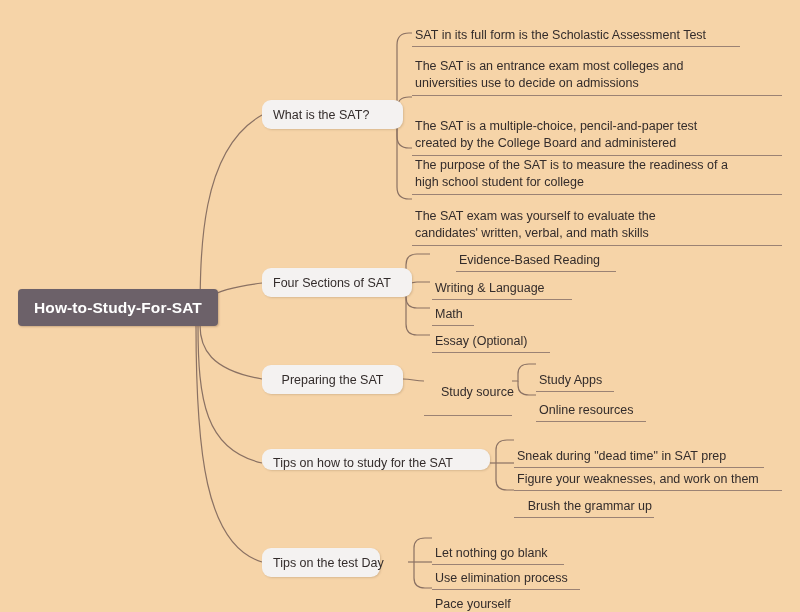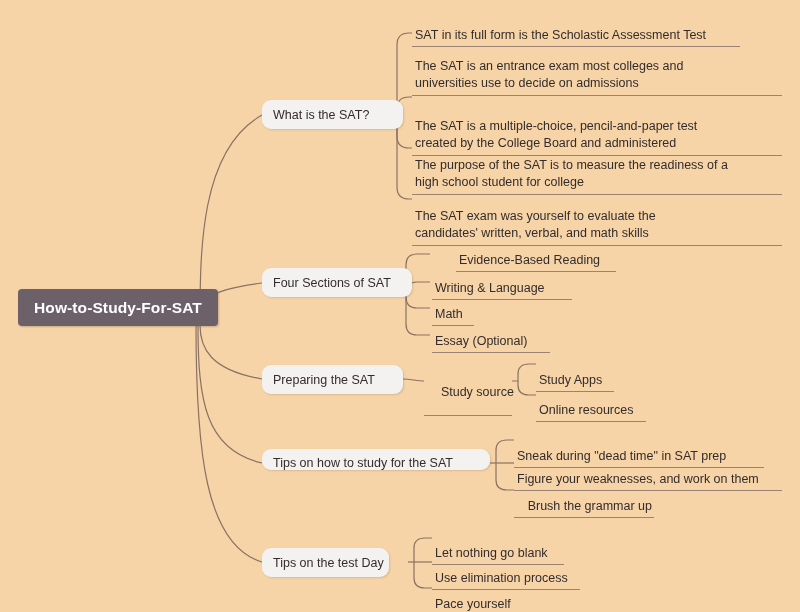--- a/index.html
+++ b/index.html
@@ -159,21 +159,21 @@
   <div class="node leaf" style="left:432px; top:263px; width:140px;">
     <span>Writing &amp; Language</span>
   </div>
   <div class="node leaf" style="left:432px; top:289px; width:42px;">
     <span>Math</span>
   </div>
   <div class="node leaf" style="left:432px; top:316px; width:118px;">
     <span>Essay (Optional)</span>
   </div>
 
-  <div class="node branch" style="left:262px; top:365px; width:141px; height:29px;">
+  <div class="node branch" style="left:262px; top:365px; width:141px; height:29px;justify-content:center;">
     <span>Preparing the SAT</span>
   </div>
   <div class="node subnode" style="left:424px; top:371px; width:88px;">
     <span>Study source</span>
   </div>
   <div class="node leaf" style="left:536px; top:355px; width:78px;">
     <span>Study Apps</span>
   </div>
   <div class="node leaf" style="left:536px; top:385px; width:110px;">
     <span>Online resources</span>
@@ -185,21 +185,21 @@
   <div class="node leaf" style="left:514px; top:431px; width:250px;">
     <span>Sneak during "dead time" in SAT prep</span>
   </div>
   <div class="node leaf" style="left:514px; top:454px; width:268px;">
     <span>Figure your weaknesses, and work on them</span>
   </div>
   <div class="node leaf" style="left:514px; top:481px; width:140px;text-align:right;">
     <span>Brush the grammar up</span>
   </div>
 
-  <div class="node branch" style="left:262px; top:548px; width:127px; height:29px;">
+  <div class="node branch" style="left:262px; top:548px; width:118px; height:29px;">
     <span>Tips on the test Day</span>
   </div>
   <div class="node leaf" style="left:432px; top:528px; width:132px;">
     <span>Let nothing go blank</span>
   </div>
   <div class="node leaf" style="left:432px; top:553px; width:148px;">
     <span>Use elimination process</span>
   </div>
   <div class="node leaf" style="left:432px; top:579px; width:92px;">
     <span>Pace yourself</span>

